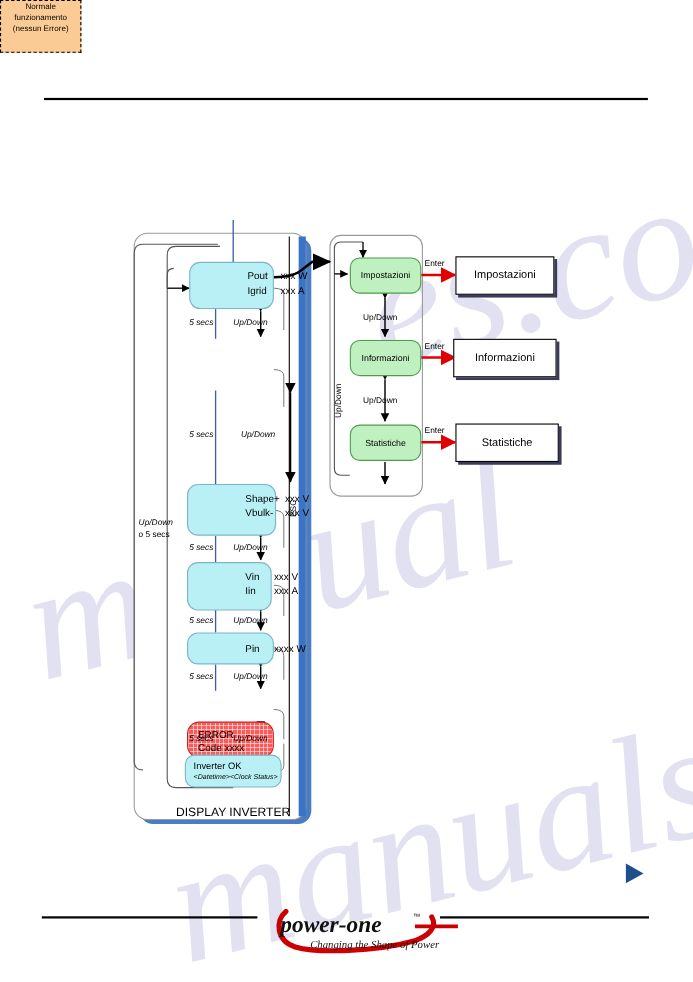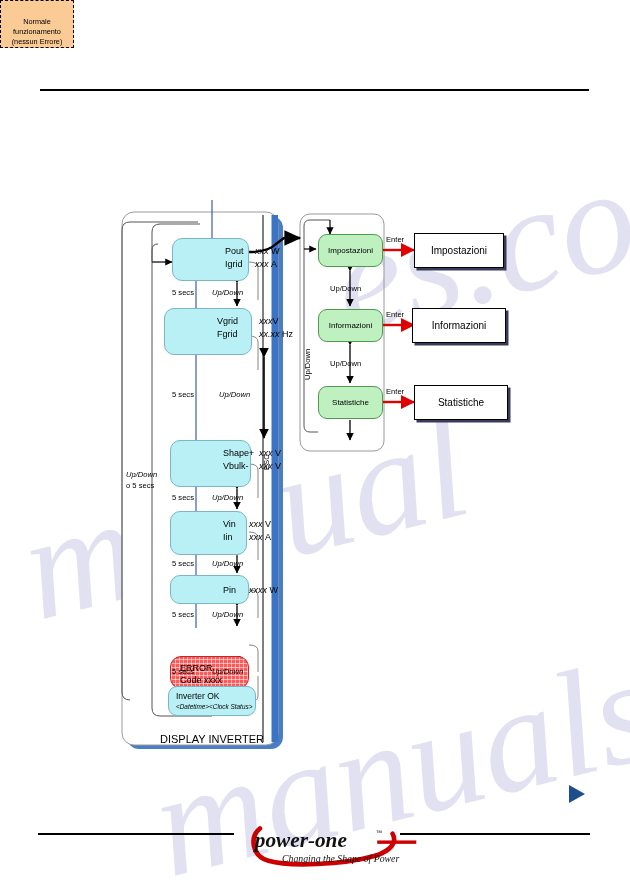--- a/index.html
+++ b/index.html
@@ -36,30 +36,30 @@
   .logo{position:absolute;left:232px;top:812px;width:170px;height:62px;margin-left:16px;}
   .logo svg{display:block;}
 
   
   #diagram{position:absolute;left:0;top:0;width:630px;height:893px;}
   #diagram svg{position:absolute;left:0;top:0;}
 
   .orange-box{
     left:176px;top:154px;width:72px;height:46px;
     background:#fbcb95;border:1px dashed #000;
-    display:flex;flex-direction:column;align-items:center;justify-content:flex-end;
+    display:flex;flex-direction:column;align-items:center;justify-content:flex-start;
     font-size:7.3px;line-height:10px;color:#000;text-align:center;
   }
 
   .cyan{
     background:#b8f0f5;border:1px solid #7ab6c4;border-radius:10px;
     box-sizing:border-box;position:absolute;
     font-size:9px;color:#000;padding:6px 0 0 9px;line-height:13px;
   }
-  .cyan .val{font-style:italic;text-align:center;}
+  .cyan .val{text-align:center;}
   .row{white-space:nowrap;}
   .row .lbl{display:inline-block;padding-left:43px;}
 
   .errbox{
     position:absolute;border-radius:11px;box-sizing:border-box;
     background-color:#ff5959;
     background-image:
       repeating-linear-gradient(0deg,rgba(255,255,255,.55) 0 1px,transparent 1px 4px),
       repeating-linear-gradient(90deg,rgba(255,255,255,.55) 0 1px,transparent 1px 4px);
     border:1px solid #cc2222;
@@ -81,21 +81,21 @@
   .whitebox{
     position:absolute;background:#fff;border:1.4px solid #000;box-sizing:border-box;
     display:flex;align-items:center;justify-content:center;
     font-size:10px;color:#000;
     box-shadow:2.5px 2.5px 0 #3a3a5a;
   }
 
   
   .lab{position:absolute;font-size:7.6px;color:#000;white-space:nowrap;}
   .lab.it{font-style:italic;}
-  .lab.secs{}
+  .lab.secs{font-style:italic;}
   .vert{transform-origin:0 0;}
   .panel-title{position:absolute;font-size:11px;color:#000;white-space:nowrap;}
 </style>
 </head>
 <body>
 
 <div id="page">
 
   <div class="watermark wm1">manual</div>
   <div class="watermark wm2">es.com</div>
@@ -180,28 +180,20 @@
 
     <div class="cyan" style="left:172px;top:238px;width:77px;height:43px;">
       <div class="row">
         <span style="width:30px" class="lbl">Pout</span><span class="val">xxx</span>&nbsp;<span>W</span>
       </div>
       <div class="row">
         <span style="width:30px" class="lbl">Igrid</span><span class="val">xxx</span>&nbsp;<span>A</span>
       </div>
     </div>
 
-    <div class="cyan" style="left:164px;top:308px;width:88px;height:47px;">
-      <div class="row">
-        <span style="width:42px" class="lbl">Vgrid</span><span class="val">xxx</span><span>V</span>
-      </div>
-      <div class="row">
-        <span style="width:42px" class="lbl">Fgrid</span><span class="val">xx.xx</span>&nbsp;<span>Hz</span>
-      </div>
-    </div>
 
     <div class="cyan" style="left:170px;top:440px;width:81px;height:47px;">
       <div class="row">
         <span style="width:36px" class="lbl">Shape+</span><span class="val">xxx</span>&nbsp;<span>V</span>
       </div>
       <div class="row">
         <span style="width:36px" class="lbl">Vbulk-</span><span class="val">xxx</span>&nbsp;<span>V</span>
       </div>
     </div>
 

